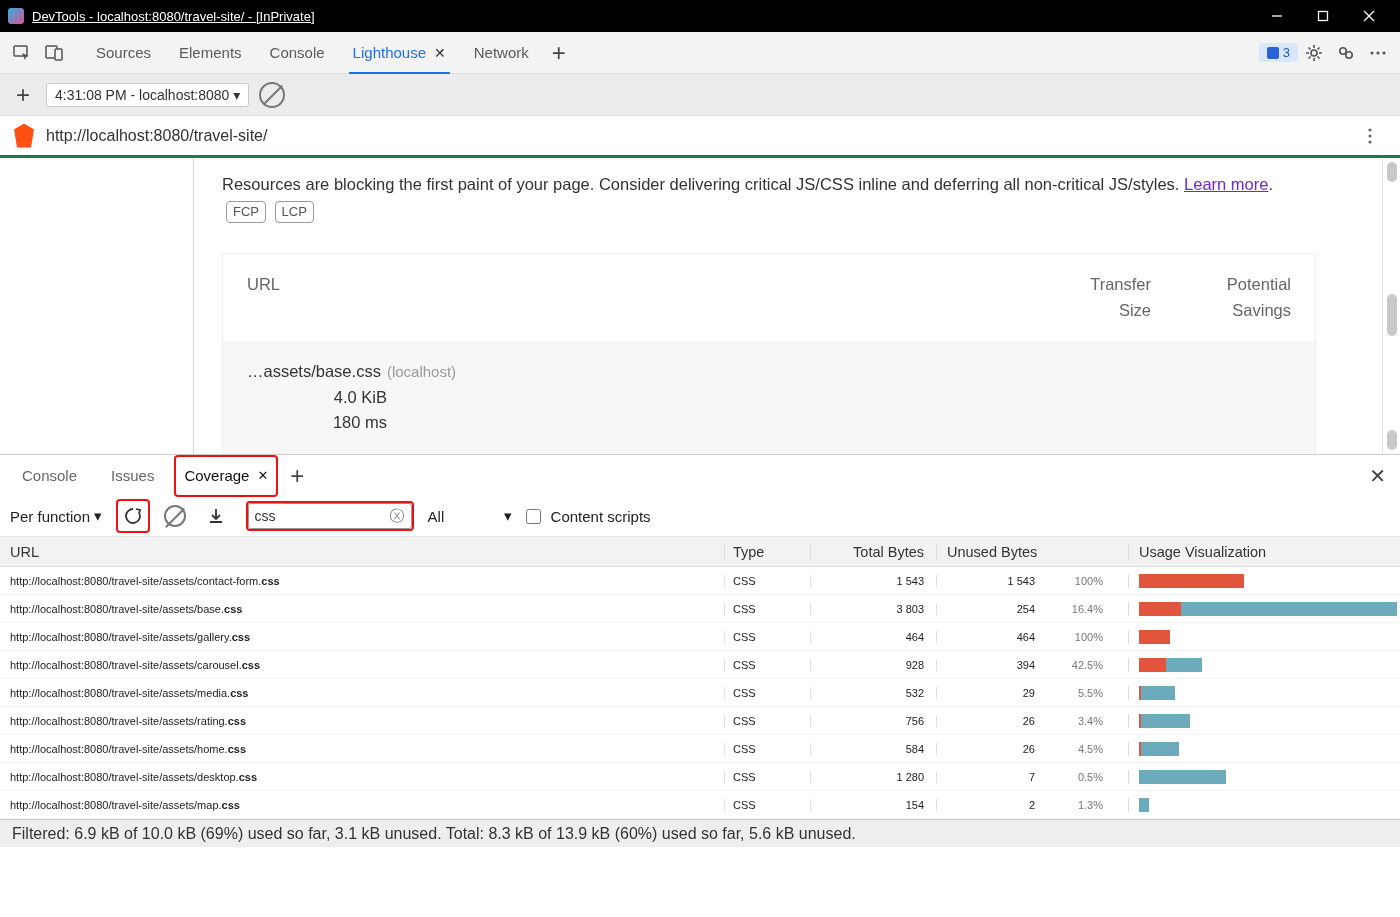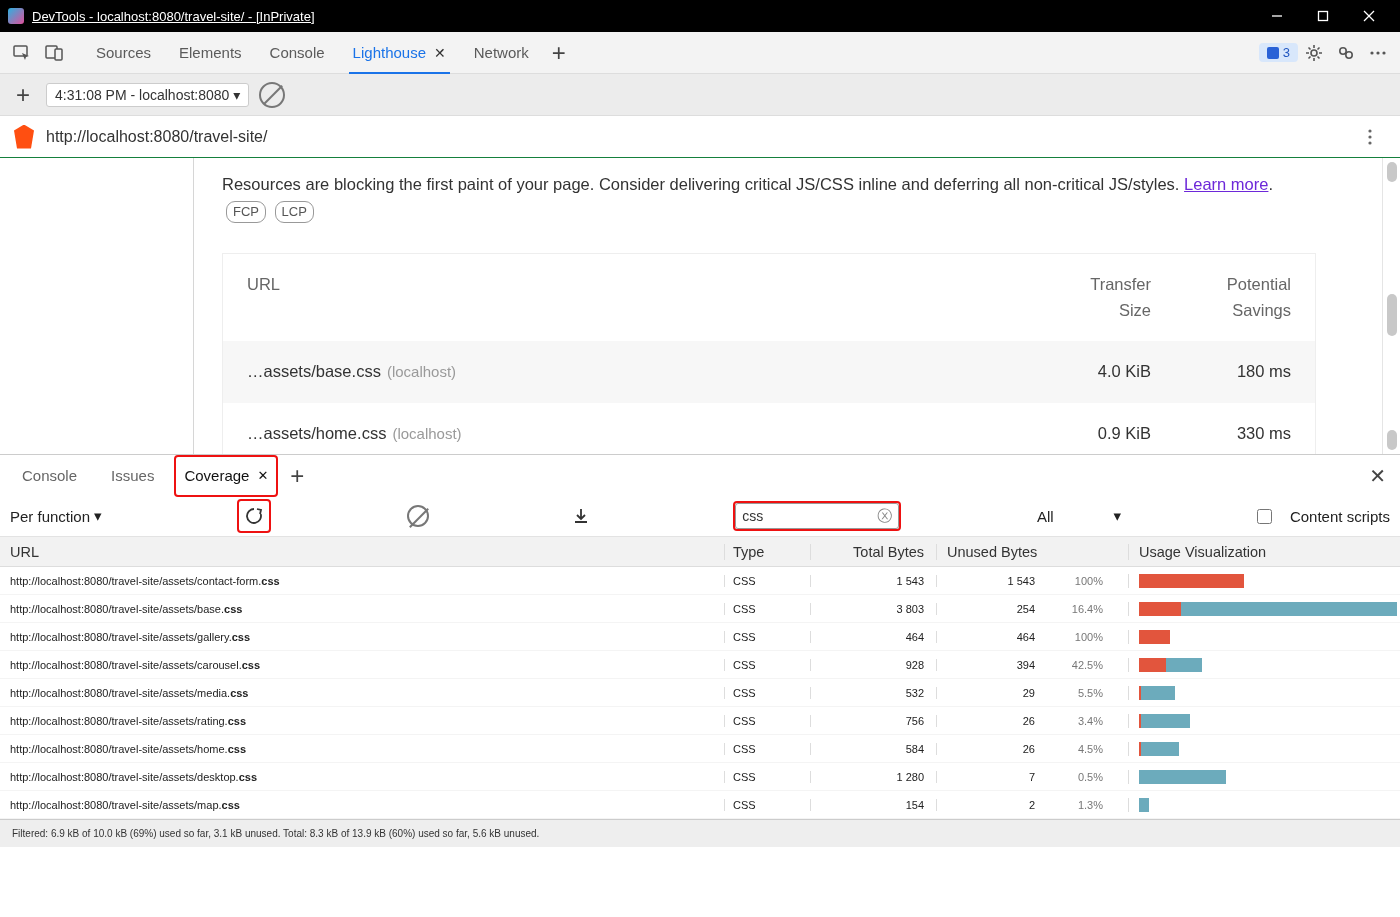--- a/index.html
+++ b/index.html
@@ -19,72 +19,72 @@
 .spacer { flex: 1; }
 .issues-badge { background:#d8e7fb; border-radius:4px; padding:2px 8px; color:#2156c0; font-size:13px; display:flex; align-items:center; gap:4px;}
 .issues-badge::before { content:""; width:12px;height:12px;border-radius:2px;background:#2a62d6;display:inline-block; }
 
 .audit-bar { background: #ececec; height: 42px; display: flex; align-items: center; padding: 0 10px; gap: 10px; border-bottom: 1px solid #ddd; }
 .audit-select { background:#fff; border:1px solid #ccc; border-radius:3px; padding:3px 8px; font-size:14px; display:flex; align-items:center; gap:4px;}
 .no-recording { width:26px;height:26px;border:2px solid #777;border-radius:50%; position:relative;}
 .no-recording::after{ content:""; position:absolute; left:48%; top:-2px; width:2px; height:26px; background:#777; transform:rotate(45deg);}
 .plus-btn { font-size:24px; color:#444; padding:0 6px;}
 
-.url-bar { background:#fff; height:42px; display:flex; align-items:center; padding:0 14px; gap:12px; border-bottom:1px solid #15803d;}
+.url-bar { background:#fff; height:42px; display:flex; align-items:center; padding:0 14px; gap:12px; border-bottom:3px solid #15803d;}
 .lh-icon { width:20px; height:24px; background:#ff4f11; clip-path:polygon(50% 0,100% 25%,85% 100%,15% 100%,0 25%); }
 
 .lh-pane { display:flex; height:296px; background:#fff; position:relative;}
 .lh-left-gutter { width:194px; border-right:1px solid #d6d6d6; }
 .lh-content { flex:1; padding:14px 20px 0 28px; font-size:16.5px; color:#333; line-height:1.55; overflow:hidden; position:relative;}
 .lh-content .link { color:#6d28d9; text-decoration:underline;}
-.tag { display:inline-block; border:1px solid #999; border-radius:9px; padding:0 6px; font-size:13px; color:#555; margin-left:4px;}
+.tag { display:inline-block; border:1px solid #999; border-radius:4px; padding:0 6px; font-size:13px; color:#555; margin-left:4px;}
 .lh-table { margin-top:30px; border:1px solid #eee; }
 .lh-thead { display:flex; padding:18px 24px; color:#666; font-size:16.5px;}
 .lh-col-url { flex:1; }
 .lh-col-size, .lh-col-sav { width:140px; text-align:right;}
-.lh-row { display:flex; padding:18px 24px; font-size:16.5px;}
+.lh-row { display:flex; padding:18px 24px; font-size:16.5px;flex-direction:column;}
 .lh-row.alt { background:#f7f7f7;}
 .lh-row .host { color:#9a9a9a; font-size:15px; margin-left:6px;}
 .lh-right-gutter { width:46px; position:relative;}
 .vscroll-gutter { width:18px; position:relative; border-left:1px solid #e5e5e5;}
 .vscroll-thumb { position:absolute; right:3px; width:10px; background:#c8c8c8; border-radius:5px;}
 
 .drawer-tabs { height:42px; border-top:1px solid #ccc; display:flex; align-items:center; padding:0 8px; gap:6px; position:relative;}
 .drawer-tab { padding:0 14px; height:42px; display:flex; align-items:center; color:#666; font-size:15px; cursor:pointer;}
 .drawer-tab.active { color:#111;}
 .red-box { border:2.5px solid #e11; border-radius:4px; padding:0 8px; }
 .drawer-close { position:absolute; right:14px; font-size:20px; color:#444;}
 
-.cov-toolbar { height:41px; display:flex; align-items:center; padding:0 10px; gap:14px; border-bottom:1px solid #e3e3e3;justify-content:space-between;}
+.cov-toolbar { height:41px; display:flex; align-items:center; padding:0 10px; gap:14px; border-bottom:1px solid #e3e3e3;}
 .cov-select { font-size:15px; color:#222; display:flex; align-items:center; gap:4px;}
 .cov-filter { border:1px solid #999; border-radius:3px; height:26px; width:164px; display:flex; align-items:center; padding:0 6px; color:#333;}
 .cov-filter .clear { margin-left:auto; color:#888; font-size:15px;}
 .cov-type { font-size:15px; color:#222; display:flex; align-items:center; gap:4px; min-width:84px; justify-content:space-between;}
-.cov-cb { display:flex; align-items:center; gap:18px; font-size:15px; color:#222;}
+.cov-cb { display:flex; align-items:center; gap:10px; font-size:15px; color:#222;}
 .cov-cb input { width:15px; height:15px;}
 
 .cov-head { height:30px; display:flex; align-items:center; background:#f2f2f2; border-bottom:1px solid #ddd; font-size:14.5px; color:#333;}
 .c-url{ flex:1; padding-left:10px;}
 .c-type{ width:86px; padding-left:8px; border-left:1px solid #ddd;}
 .c-total{ width:126px; text-align:right; padding-right:12px; border-left:1px solid #ddd;}
 .c-unused{ width:192px; text-align:left; padding-left:10px; border-left:1px solid #ddd;}
 .c-vis{ width:272px; padding-left:10px; border-left:1px solid #ddd;}
 
 .cov-body{}
 .cov-row{ height:28px; display:flex; align-items:center; font-size:11px; color:#222; border-bottom:1px solid #f4f4f4;}
 .cov-row .c-url{ color:#222;}
 .cov-row .c-url b{ font-weight:700;}
 .cov-row .c-unused{ display:flex; align-items:center;}
 .cov-row .c-unused .n{ width:96px; text-align:right; padding-right:8px;}
 .cov-row .c-unused .p{ width:70px; text-align:right; color:#777; padding-right:10px;}
 .vis-bar{ height:14px; display:flex; width:258px;}
 .vis-red{ background:#e2553d; height:14px;}
 .vis-blue{ background:#6cabbc; height:14px;}
 
-.status-bar{ height:28px; background:#eee; border-top:1px solid #ccc; display:flex; align-items:center; padding:0 12px; font-size:10px; color:#333;}
+.status-bar{ height:28px; background:#eee; border-top:1px solid #ccc; display:flex; align-items:center; padding:0 12px; font-size:16px; color:#333;}
 
 svg { display:block; }
 </style>
 </head>
 <body>
 
 <div class="titlebar">
   <div class="titlebar-icon"></div>
   <div class="titlebar-title">DevTools - localhost:8080/travel-site/ - [InPrivate]</div>
   <div class="win-btn">

